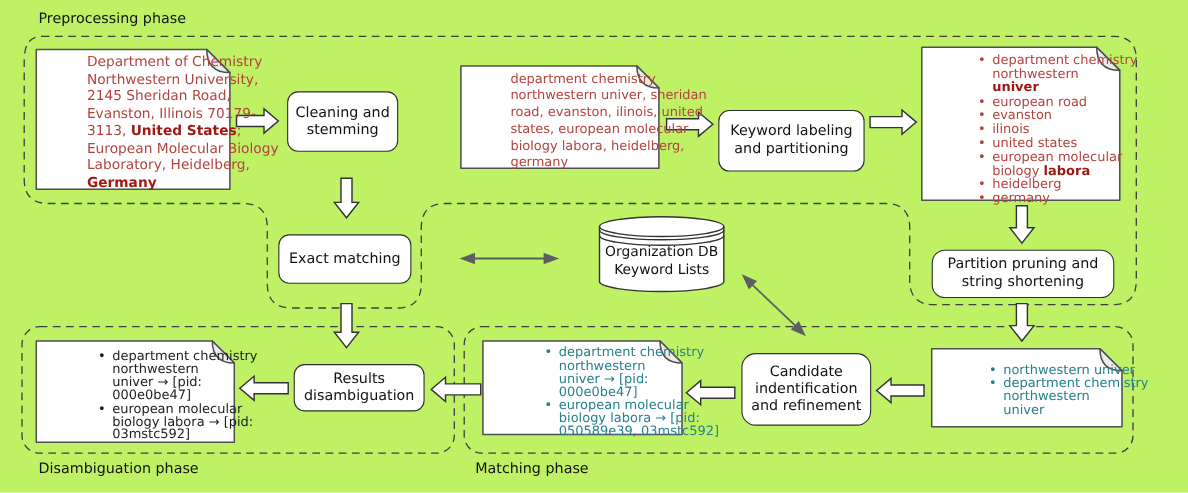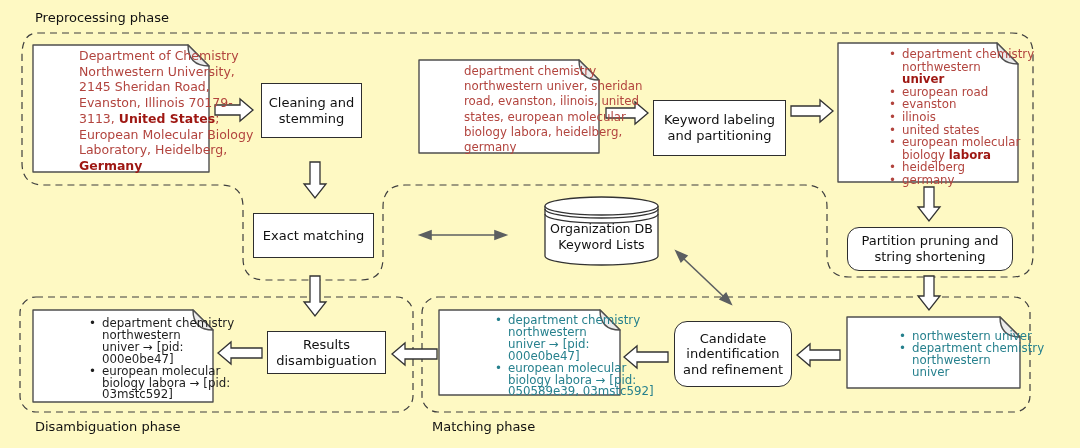--- a/index.html
+++ b/index.html
@@ -1,24 +1,24 @@
 <!DOCTYPE html>
 <html><head>
 <meta charset="utf-8">
 <style>
   html,body{margin:0;padding:0;background:#fff;}
   #canvas{
-    position:relative;width:1080px;height:448px;background:#fef9c3;overflow:hidden;
+    position:relative;width:1080px;height:448px;background:#bef264;overflow:hidden;
     font-family:"DejaVu Sans","Liberation Sans",sans-serif;color:#1a1a1a;
   }
   #shapes{position:absolute;left:0;top:0;z-index:1;}
   .abs{position:absolute;z-index:2;}
   .phase-label{font-size:13px;color:#111;white-space:nowrap;}
   .proc{
-    position:absolute;z-index:2;background:#fff;border:1.4px solid #2e2e2e;border-radius:0;
+    position:absolute;z-index:2;background:#fff;border:1.4px solid #2e2e2e;border-radius:10px;
     display:flex;align-items:center;justify-content:center;text-align:center;
     font-size:13px;line-height:1.2;color:#111;padding:2px 4px;box-sizing:border-box;
   }
   .doctext{position:absolute;z-index:3;margin-left:39px;}
   .ln{white-space:nowrap;}
   .b{font-weight:bold;}
   .red{color:#b2443e;}
   .red .b, .redb{color:#9e1712;font-weight:bold;}
   .teal{color:#26808d;}
   .blk{color:#1d1d1d;}

